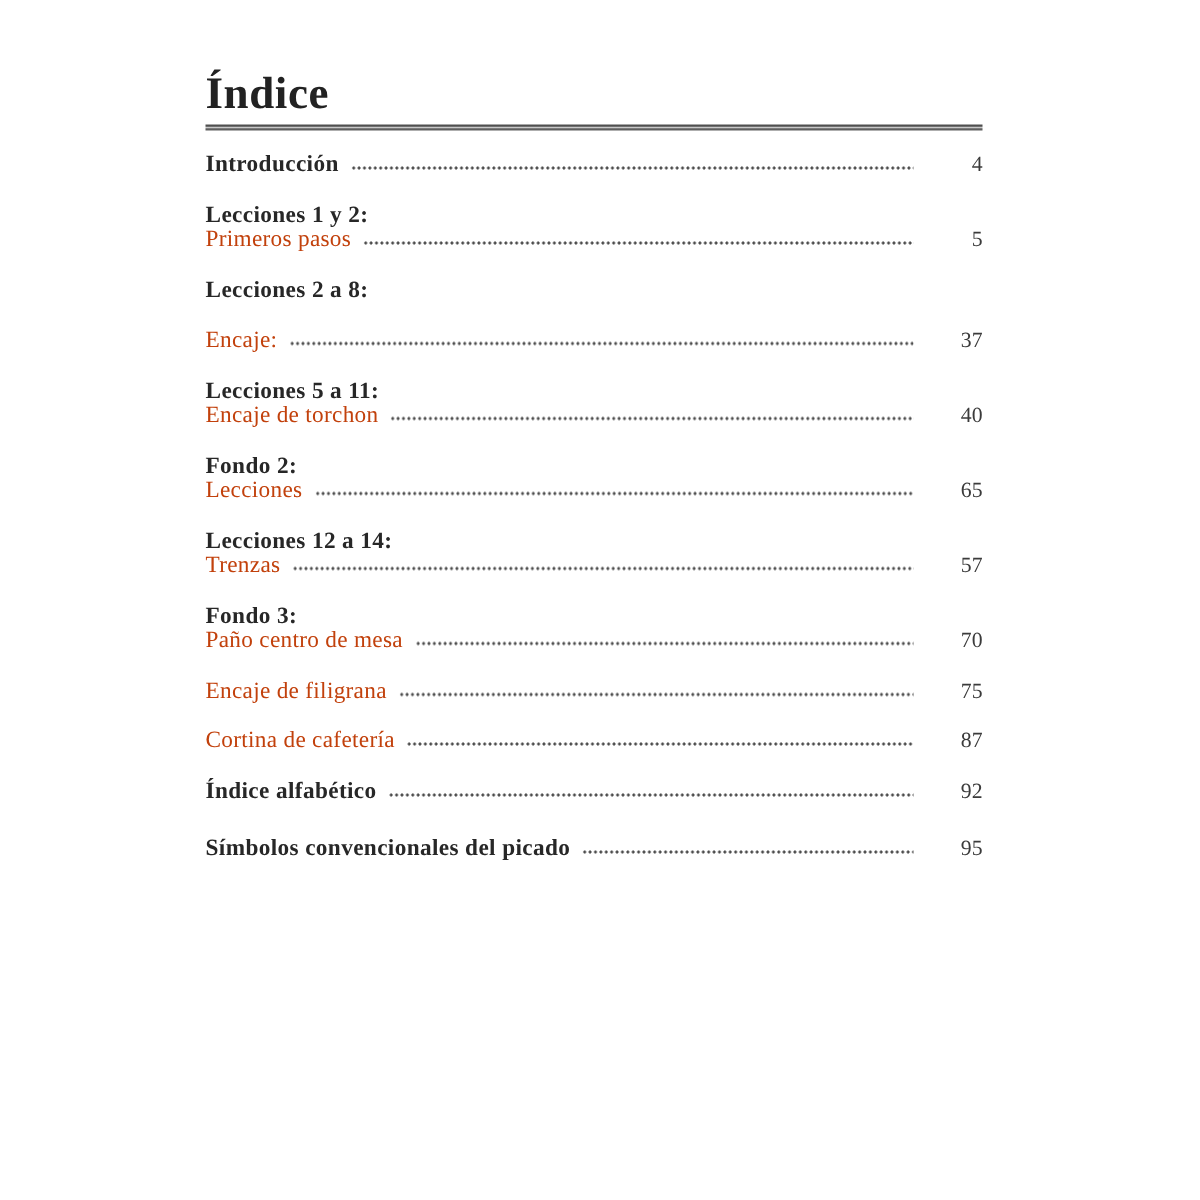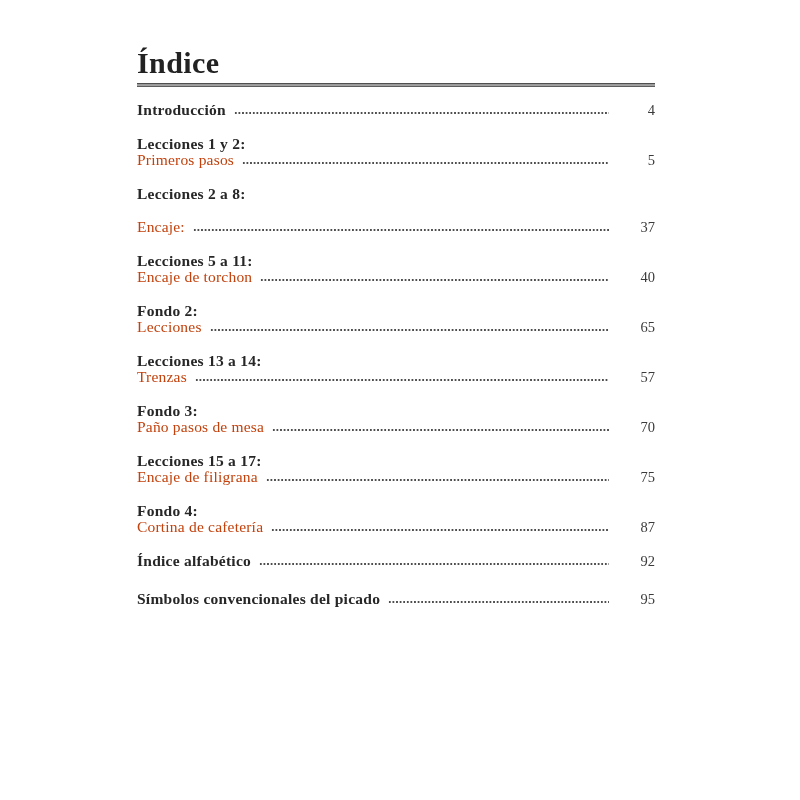--- a/index.html
+++ b/index.html
@@ -127,45 +127,43 @@
         </div>
         <div class="entry">
           <div class="heading">Fondo 2:</div>
           <div class="row">
             <span class="label">Lecciones</span>
             <span class="dots"></span>
             <span class="num">65</span>
           </div>
         </div>
         <div class="entry">
-          <div class="heading">Lecciones 13 a 14:</div>
+          <div class="heading">Lecciones 12 a 14:</div>
           <div class="row">
             <span class="label">Trenzas</span>
             <span class="dots"></span>
             <span class="num">57</span>
           </div>
         </div>
         <div class="entry">
           <div class="heading">Fondo 3:</div>
           <div class="row">
-            <span class="label">Paño pasos de mesa</span>
+            <span class="label">Paño centro de mesa</span>
             <span class="dots"></span>
             <span class="num">70</span>
           </div>
         </div>
         <div class="entry">
-          <div class="heading">Lecciones 15 a 17:</div>
           <div class="row">
             <span class="label">Encaje de filigrana</span>
             <span class="dots"></span>
             <span class="num">75</span>
           </div>
         </div>
         <div class="entry">
-          <div class="heading">Fondo 4:</div>
           <div class="row">
             <span class="label">Cortina de cafetería</span>
             <span class="dots"></span>
             <span class="num">87</span>
           </div>
         </div>
         <div class="entry">
           <div class="row">
             <span class="label bold">Índice alfabético</span>
             <span class="dots"></span>

